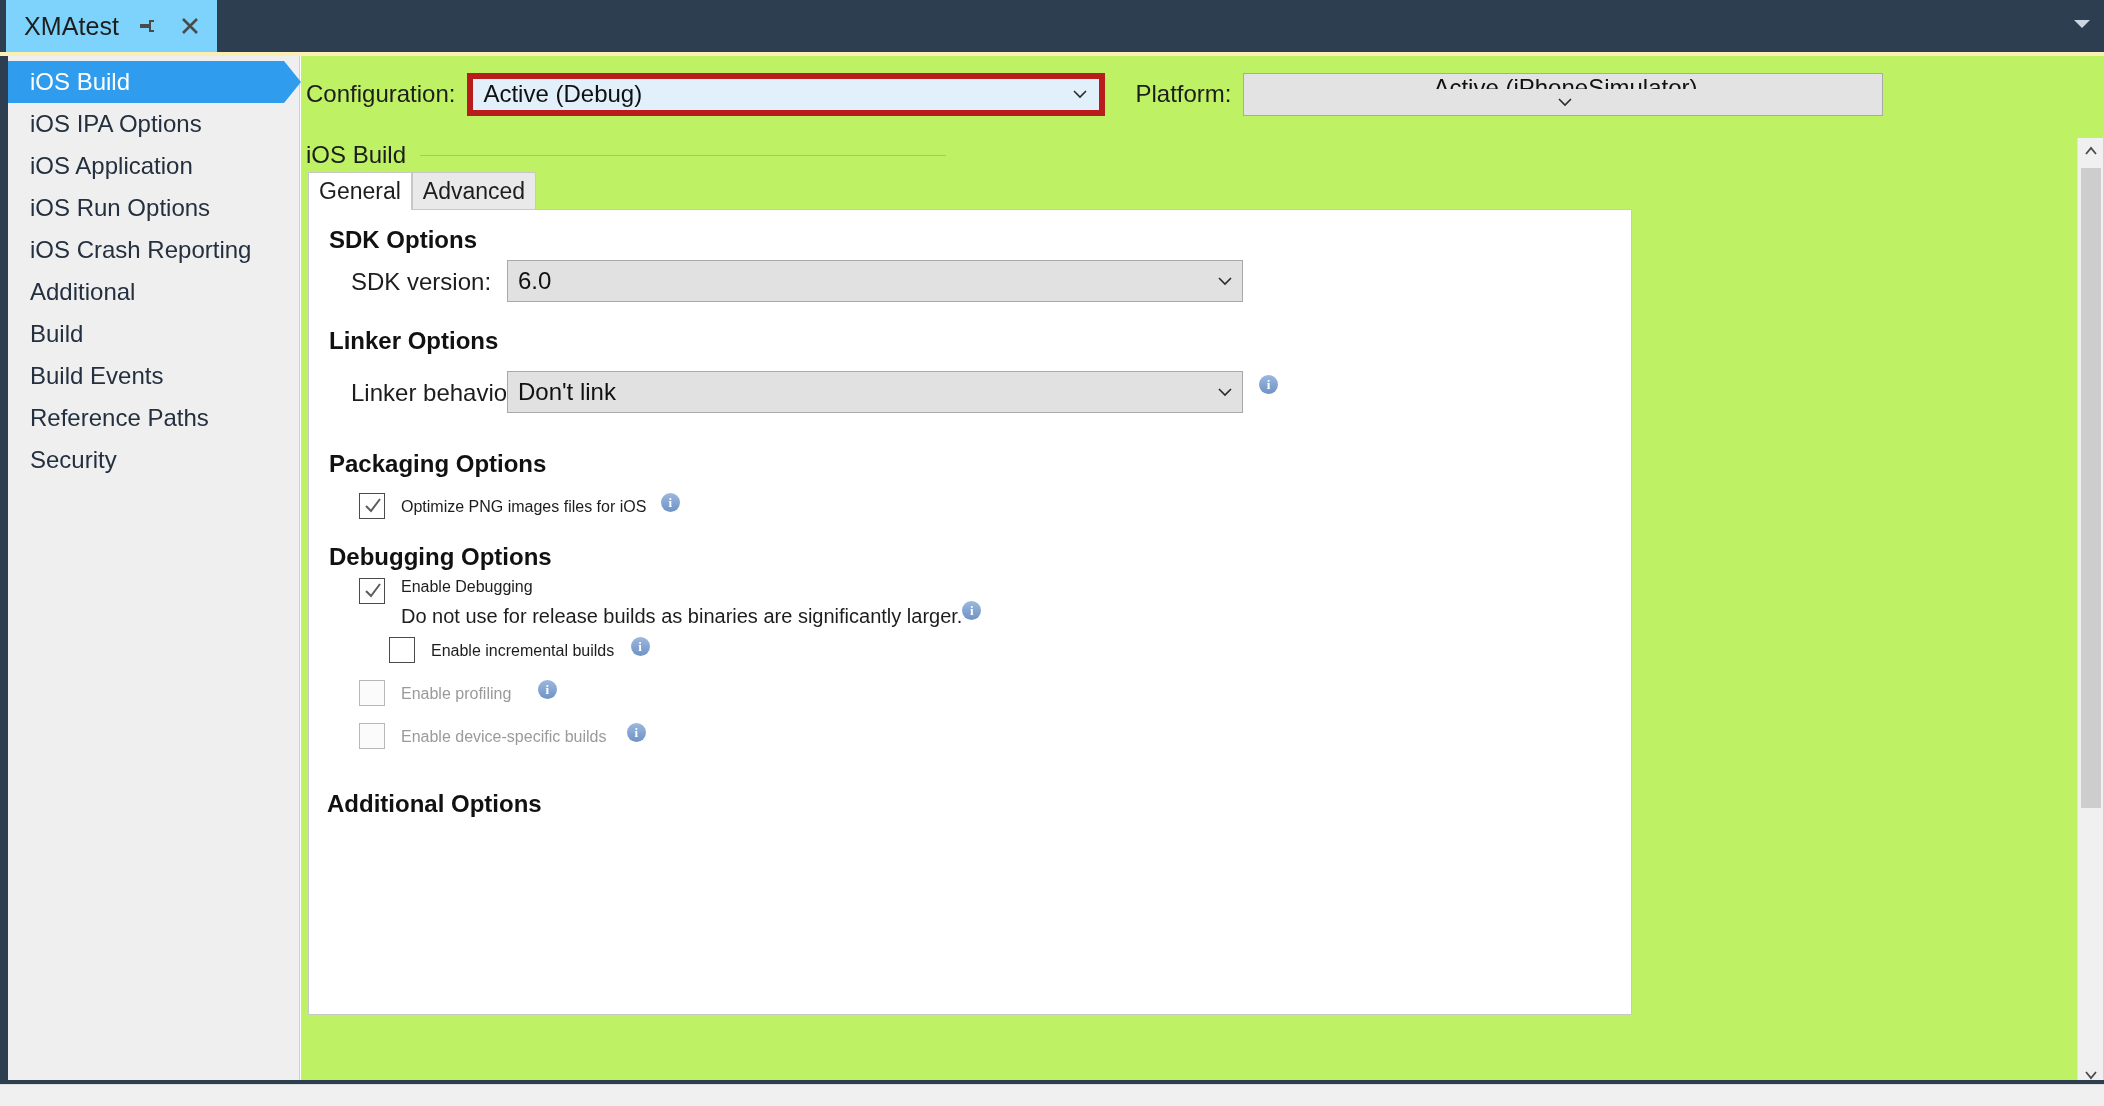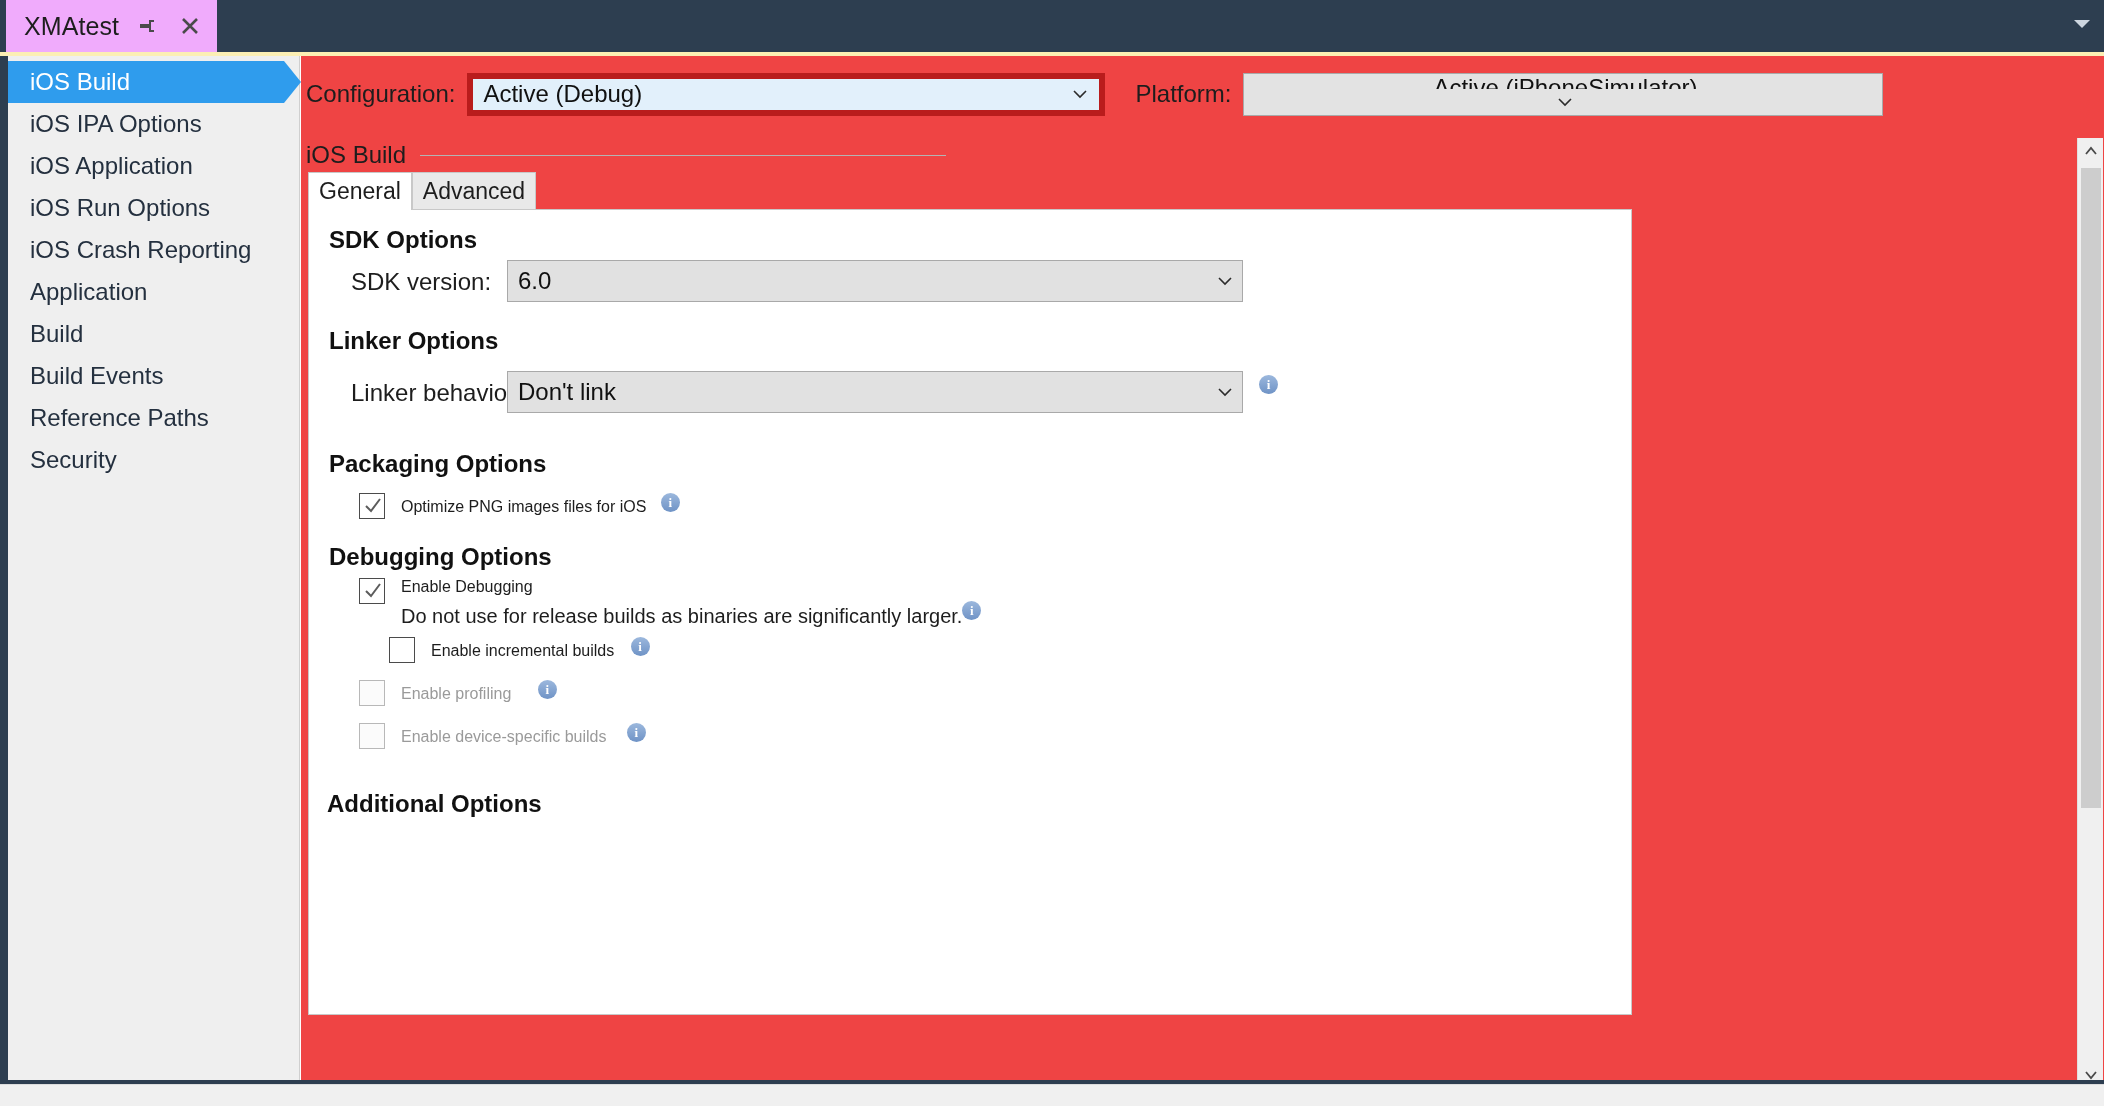--- a/index.html
+++ b/index.html
@@ -19,21 +19,21 @@
   }
 
   .titlebar {
     position: absolute; left: 0; top: 0;
     width: 2104px; height: 52px;
     background: #2d3e50;
   }
   .tab-doc {
     position: absolute; left: 6px; top: 0;
     height: 52px;
-    background: #f0abfc;
+    background: #7dd3fc;
     display: flex; align-items: center;
     padding: 0 14px 0 18px;
     gap: 16px;
   }
   .tab-title {
     font-size: 25px; color: #1e1e1e;
     letter-spacing: .1px;
     white-space: nowrap;
   }
   .tab-pin, .tab-close {
@@ -93,21 +93,21 @@
     width: 0; height: 0;
     border-top: 21px solid transparent;
     border-bottom: 21px solid transparent;
     border-left: 17px solid #2f9ced;
   }
 
   
   .content {
     position: absolute; left: 301px; top: 56px;
     width: 1803px; height: 1050px;
-    background: #ef4444;
+    background: #bef264;
   }
 
   
   .config-row {
     position: absolute; left: 0; top: 8px;
     width: 1803px; height: 60px;
     display: flex; align-items: center;
   }
   .cfg-label {
     font-size: 24px; color: #1d1d1d;
@@ -323,21 +323,21 @@
       <div class="sidebar-item">
         <span>iOS Application</span>
       </div>
       <div class="sidebar-item">
         <span>iOS Run Options</span>
       </div>
       <div class="sidebar-item">
         <span>iOS Crash Reporting</span>
       </div>
       <div class="sidebar-item">
-        <span>Application</span>
+        <span>Additional</span>
       </div>
       <div class="sidebar-item">
         <span>Build</span>
       </div>
       <div class="sidebar-item">
         <span>Build Events</span>
       </div>
       <div class="sidebar-item">
         <span>Reference Paths</span>
       </div>

